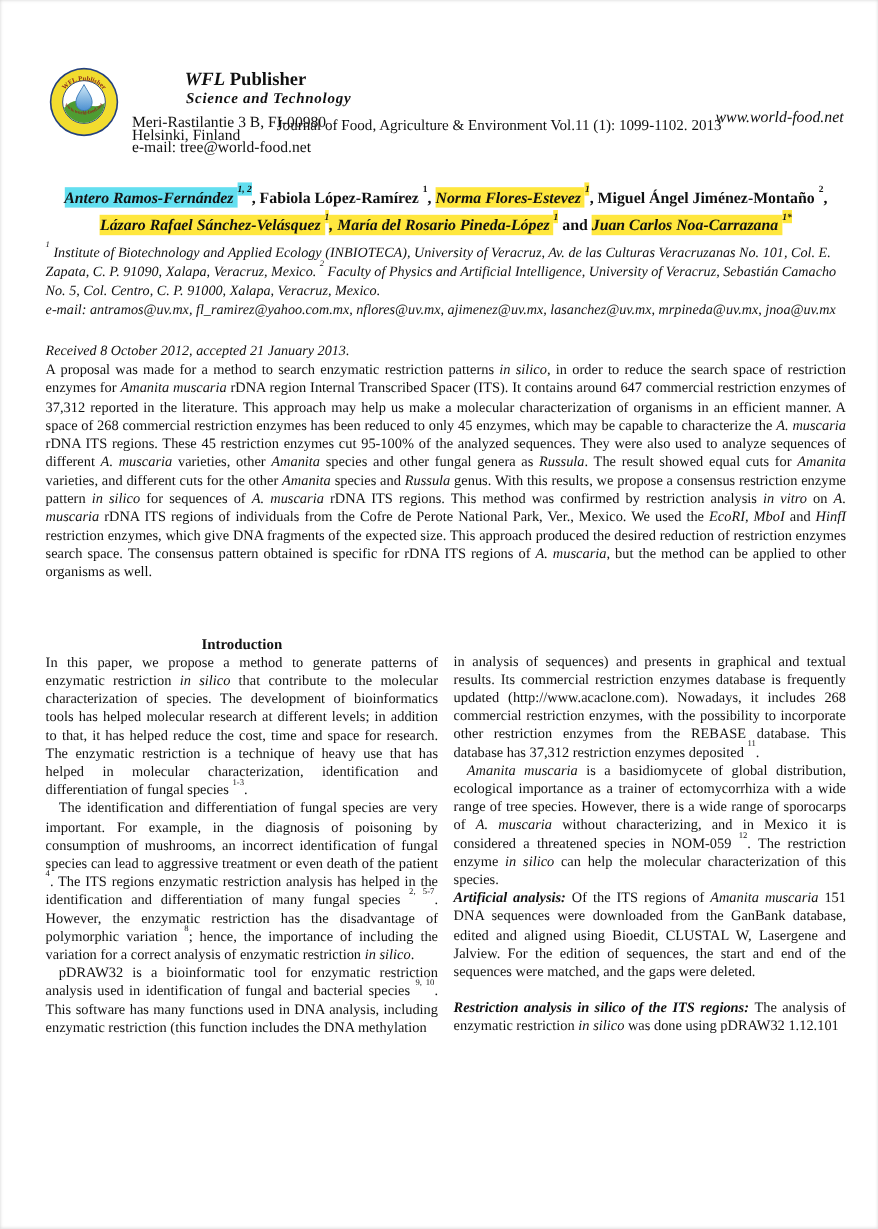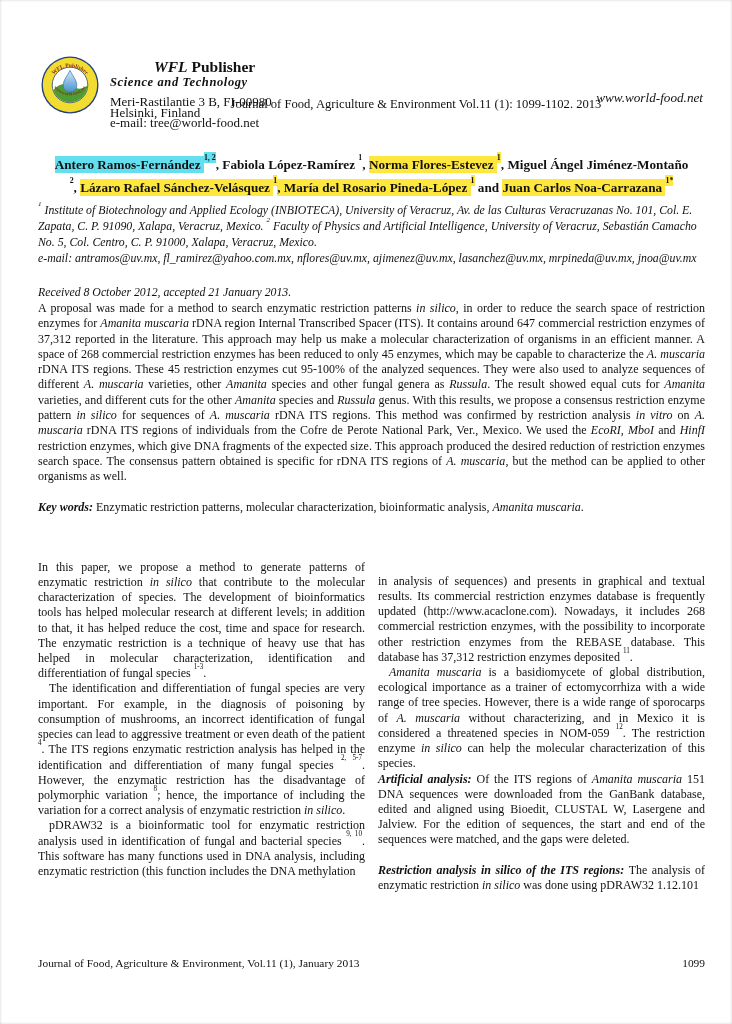--- a/index.html
+++ b/index.html
@@ -15,29 +15,29 @@
   .it { font-style:italic; }
   .bd { font-weight:bold; }
   sup { font-size:0.6em; line-height:0; position:relative; top:-0.45em; }
 
   
   .header { position:relative; height:90px; }
   .logo-svg { position:absolute; left:3px; top:0; }
   .pubtext { position:absolute; left:72px; top:2px; }
   .pub-name { font-size:15.5px; font-weight:bold; line-height:17px; }
   .pub-name .wfl { font-style:italic;margin-left:44px; }
-  .pub-sub { font-size:12.5px; font-weight:bold; font-style:italic; letter-spacing:0.6px; line-height:15px; }
+  .pub-sub { font-size:12.5px; font-weight:bold; font-style:italic; letter-spacing:0.6px; line-height:15px;margin-left:45px; }
   .pub-addr { margin-top:7px; font-size:13px; line-height:10.5px; }
   .journal-line { position:absolute; left:192px; top:41px; width:372px; text-align:center; font-size:12.6px; }
   .website { position:absolute; right:2px; top:34px; font-style:italic; font-size:13.2px; }
 
   
   .title { margin-top:9px; text-align:center; font-size:16px; font-weight:bold; line-height:24px; }
   .authors { margin-top:7px; text-align:center; font-size:13.2px; font-weight:bold; line-height:23px; padding:0 14px; }
-  .authors span[style], .authors sup[style] { padding:1px 0; }
+  .authors span[style], .authors sup[style] { padding:1px 0;font-style:italic; }
   .affil { margin-top:3px; text-align:left; font-style:italic; font-size:11.8px; line-height:16px; }
   .received { margin-top:19px; font-style:italic; font-size:11.8px; }
 
   
   .abs-head { margin-top:5px; text-align:center; font-size:12.6px; font-weight:bold; }
   .abs-text { margin-top:1px; font-size:12px; line-height:15.3px; text-align:justify; }
   .keywords { margin-top:15px; font-size:12px; line-height:15.3px; }
 
   
   .cols { margin-top:45px; display:flex; gap:13px; }
@@ -99,34 +99,30 @@
 
 
   <div class="authors"><span style="background: rgb(99, 223, 240);">Antero Ramos-Fernández </span><sup style="background: rgb(99, 223, 240);">1, 2</sup><span>, Fabiola López-Ramírez </span><sup>1</sup><span>, </span><span style="background: rgb(255, 231, 62);">Norma Flores-Estevez </span><sup style="background: rgb(255, 231, 62);">1</sup><span>, Miguel Ángel Jiménez-Montaño </span><sup>2</sup><span>, </span><span style="background: rgb(255, 231, 62);">Lázaro Rafael Sánchez-Velásquez </span><sup style="background: rgb(255, 231, 62);">1</sup><span style="background: rgb(255, 231, 62);">, María del Rosario Pineda-López </span><sup style="background: rgb(255, 231, 62);">1</sup><span> and </span><span style="background: rgb(255, 231, 62);">Juan Carlos Noa-Carrazana </span><sup style="background: rgb(255, 231, 62);">1*</sup></div>
 
   <div class="affil"><sup>1</sup><span> Institute of Biotechnology and Applied Ecology (INBIOTECA), University of Veracruz, Av. de las Culturas Veracruzanas No. 101, Col. E. Zapata, C. P. 91090, Xalapa, Veracruz, Mexico. </span><sup>2</sup><span> Faculty of Physics and Artificial Intelligence, University of Veracruz, Sebastián Camacho No. 5, Col. Centro, C. P. 91000, Xalapa, Veracruz, Mexico.</span><br><span>e-mail: antramos@uv.mx, fl_ramirez@yahoo.com.mx, nflores@uv.mx, ajimenez@uv.mx, lasanchez@uv.mx, mrpineda@uv.mx, jnoa@uv.mx</span></div>
 
   <div class="received">Received 8 October 2012, accepted 21 January 2013.</div>
 
   <div class="abs-text"><span>A proposal was made for a method to search enzymatic restriction patterns </span><span class="it">in silico</span><span>, in order to reduce the search space of restriction enzymes for </span><span class="it">Amanita muscaria</span><span> rDNA region Internal Transcribed Spacer (ITS). It contains around 647 commercial restriction enzymes of 37,312 reported in the literature. This approach may help us make a molecular characterization of organisms in an efficient manner. A space of 268 commercial restriction enzymes has been reduced to only 45 enzymes, which may be capable to characterize the </span><span class="it">A. muscaria</span><span> rDNA ITS regions. These 45 restriction enzymes cut 95-100% of the analyzed sequences. They were also used to analyze sequences of different </span><span class="it">A. muscaria</span><span> varieties, other </span><span class="it">Amanita</span><span> species and other fungal genera as </span><span class="it">Russula</span><span>. The result showed equal cuts for </span><span class="it">Amanita</span><span> varieties, and different cuts for the other </span><span class="it">Amanita</span><span> species and </span><span class="it">Russula</span><span> genus. With this results, we propose a consensus restriction enzyme pattern </span><span class="it">in silico</span><span> for sequences of </span><span class="it">A. muscaria</span><span> rDNA ITS regions. This method was confirmed by restriction analysis </span><span class="it">in vitro</span><span> on </span><span class="it">A. muscaria</span><span> rDNA ITS regions of individuals from the Cofre de Perote National Park, Ver., Mexico. We used the </span><span class="it">EcoRI, MboI</span><span> and </span><span class="it">HinfI</span><span> restriction enzymes, which give DNA fragments of the expected size. This approach produced the desired reduction of restriction enzymes search space. The consensus pattern obtained is specific for rDNA ITS regions of </span><span class="it">A. muscaria</span><span>, but the method can be applied to other organisms as well.</span></div>
 
-  <div class="keywords"><span class="it bd">Key words: </span><span>Enzymatic restriction patterns, molecular characterization, bioinformatic analysis, </span><span class="it">Amanita muscaria</span><span>.</span></div>
 
   <div class="cols">
     <div class="col">
+      <div class="col-head">Introduction</div>
       <p><span>In this paper, we propose a method to generate patterns of enzymatic restriction </span><span class="it">in silico</span><span> that contribute to the molecular characterization of species. The development of bioinformatics tools has helped molecular research at different levels; in addition to that, it has helped reduce the cost, time and space for research. The enzymatic restriction is a technique of heavy use that has helped in molecular characterization, identification and differentiation of fungal species </span><sup>1-3</sup><span>.</span></p>
       <p class="ind"><span>The identification and differentiation of fungal species are very important. For example, in the diagnosis of poisoning by consumption of mushrooms, an incorrect identification of fungal species can lead to aggressive treatment or even death of the patient </span><sup>4</sup><span>. The ITS regions enzymatic restriction analysis has helped in the identification and differentiation of many fungal species </span><sup>2, 5-7</sup><span>. However, the enzymatic restriction has the disadvantage of polymorphic variation </span><sup>8</sup><span>; hence, the importance of including the variation for a correct analysis of enzymatic restriction </span><span class="it">in silico</span><span>.</span></p>
       <p class="ind"><span>pDRAW32 is a bioinformatic tool for enzymatic restriction analysis used in identification of fungal and bacterial species </span><sup>9, 10</sup><span>. This software has many functions used in DNA analysis, including enzymatic restriction (this function includes the DNA methylation</span></p>
     </div>
     <div class="col col-right">
       <p><span>in analysis of sequences) and presents in graphical and textual results. Its commercial restriction enzymes database is frequently updated (http://www.acaclone.com). Nowadays, it includes 268 commercial restriction enzymes, with the possibility to incorporate other restriction enzymes from the REBASE database. This database has 37,312 restriction enzymes deposited </span><sup>11</sup><span>.</span></p>
       <p class="ind"><span class="it">Amanita muscaria</span><span> is a basidiomycete of global distribution, ecological importance as a trainer of ectomycorrhiza with a wide range of tree species. However, there is a wide range of sporocarps of </span><span class="it">A. muscaria</span><span> without characterizing, and in Mexico it is considered a threatened species in NOM-059 </span><sup>12</sup><span>. The restriction enzyme </span><span class="it">in silico</span><span> can help the molecular characterization of this species.</span></p>
       <p><span class="it bd">Artificial analysis: </span><span>Of the ITS regions of </span><span class="it">Amanita muscaria</span><span> 151 DNA sequences were downloaded from the GanBank database, edited and aligned using Bioedit, CLUSTAL W, Lasergene and Jalview. For the edition of sequences, the start and end of the sequences were matched, and the gaps were deleted.</span></p>
       <p class="blank-top"><span class="it bd">Restriction analysis in silico of the ITS regions: </span><span>The analysis of enzymatic restriction </span><span class="it">in silico</span><span> was done using pDRAW32 1.12.101</span></p>
     </div>
   </div>
 
-  <div class="footer">
-    <div>Journal of Food, Agriculture &amp; Environment, Vol.11 (1), January 2013</div>
-    <div>1099</div>
-  </div>
 
 </div>
 
 </body></html>

